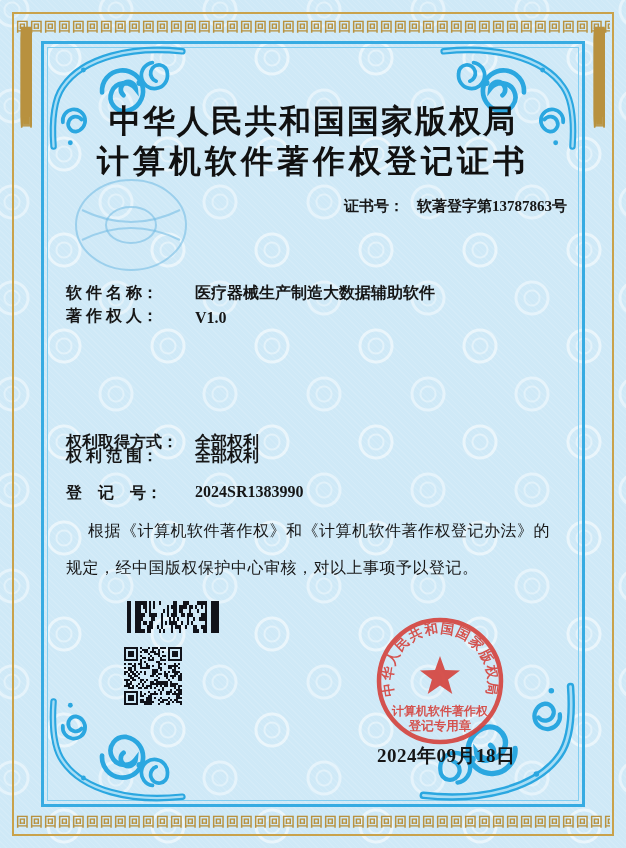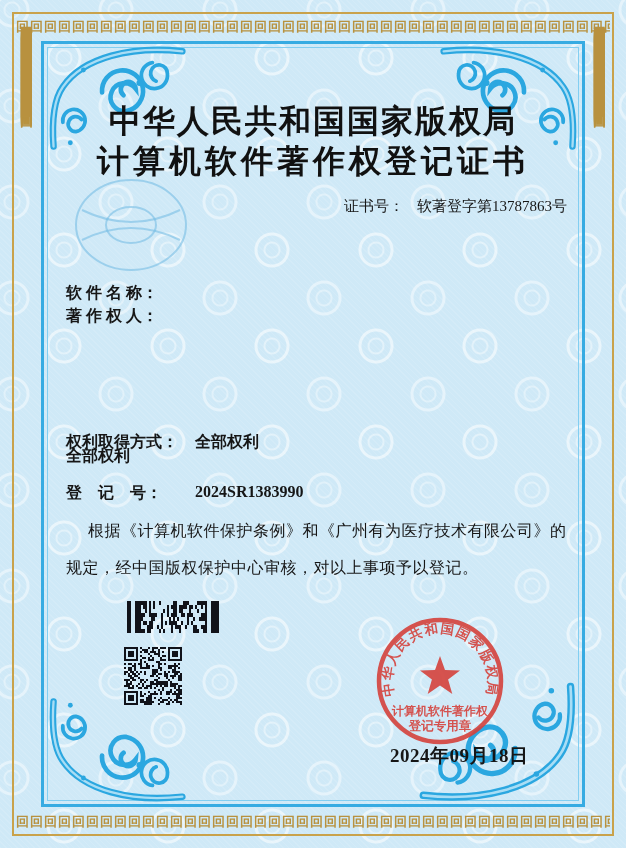--- a/index.html
+++ b/index.html
@@ -27,31 +27,31 @@
   .blue-frame-inner{position:absolute;inset:47px;border:1px solid #82cef1;pointer-events:none;}
   .corner{position:absolute;width:150px;height:112px;z-index:2;}
   .c-tl{left:42px;top:42px;}
   .c-tr{right:42px;top:42px;transform:scaleX(-1);}
   .c-bl{left:42px;bottom:42px;transform:scaleY(-1);}
   .c-br{right:42px;bottom:42px;transform:scale(-1,-1);width:172px;height:128px;}
   .emblem{position:absolute;left:72px;top:176px;width:118px;height:98px;}
   h1,h2{position:absolute;left:0;right:0;margin:0;text-align:center;font-weight:700;color:#111;z-index:3;}
   h1{top:100px;font-size:32px;letter-spacing:2px;}
   h2{top:140px;font-size:32px;letter-spacing:4px;}
-  .certno{position:absolute;right:59px;top:197px;font-size:15px;font-weight:400;display:flex;gap:13px;z-index:3;}
+  .certno{position:absolute;right:59px;top:197px;font-size:15px;font-weight:700;display:flex;gap:13px;z-index:3;}
   .row{position:absolute;left:66px;display:flex;font-size:16px;font-weight:700;white-space:nowrap;z-index:3;}
   .row .lbl{width:129px;flex:none;}
   .f1{top:239px;margin-top:44px;} .f2{top:306px;justify-content:center;} .f3{top:432px;} .f4{top:446px;} .f5{top:483px;}
   .ver{margin-top:5px;}
   .stmt{position:absolute;font-size:16px;font-weight:500;white-space:nowrap;letter-spacing:.5px;z-index:3;}
   .s1{left:88px;top:521px;} .s2{left:66px;top:558px;}
   .barcode{position:absolute;left:127px;top:601px;z-index:3;}
   .qrcode{position:absolute;left:124px;top:647px;z-index:3;}
   .seal{position:absolute;left:374px;top:613px;width:132px;height:136px;opacity:.9;z-index:5;}
-  .date{position:absolute;left:377px;top:743px;font-size:19px;font-weight:700;letter-spacing:.5px;z-index:4;margin-left:13px;}
+  .date{position:absolute;left:377px;top:743px;font-size:19px;font-weight:700;letter-spacing:.5px;z-index:4;}
 </style>
 </head>
 <body>
 
 <svg width="0" height="0" style="position:absolute">
   <defs>
     <g id="flourish" fill="none" stroke="#2ba7e0" stroke-linecap="round">
       <path d="M150,10 C96,4 44,16 22,48 C12,62 10,84 12,112" stroke-width="7"></path>
       <path d="M150,10 C96,4 44,16 22,48 C12,62 10,84 12,112" stroke="#a8ddf5" stroke-width="2.5"></path>
       <path d="M64,54 a22,22 0 1 1 26,20 a15,15 0 1 1 10,-24 a8,8 0 1 0 -13,7" stroke-width="5"></path>
@@ -99,41 +99,46 @@
   <h1>中华人民共和国国家版权局</h1>
   <h2>计算机软件著作权登记证书</h2>
 
   <div class="certno">
     <span>证书号：</span>
     <span>软著登字第13787863号</span>
   </div>
 
   <div class="row f1">
     <span class="lbl">软 件 名 称：</span>
+    <span class="val">
+      <div>医疗器械生产制造大数据辅助软件</div>
+      <div class="ver">V1.0</div>
+    </span>
   </div>
 
   <div class="row f2">
     <span class="lbl">著 作 权 人：</span>
   </div>
 
   <div class="row f3">
     <span class="lbl">权利取得方式：</span>
     <span class="val">全部权利</span>
   </div>
 
   <div class="row f4">
+    <span class="lbl">权 利 范 围：</span>
     <span class="val">全部权利</span>
   </div>
 
   <div class="row f5">
     <span class="lbl">登　记　号：</span>
     <span class="val">2024SR1383990</span>
   </div>
 
-  <div class="stmt s1">根据《计算机软件保护条例》和《广州有为医疗技术有限公司》的</div>
+  <div class="stmt s1">根据《计算机软件著作权》和《计算机软件著作权登记办法》的</div>
   <div class="stmt s2">规定，经中国版权保护中心审核，对以上事项予以登记。</div>
 
   <div class="barcode">
     <svg width="92" height="32" viewBox="0 0 92 32">
         <g id="bc-g" fill="#11131a">
           <rect x="0" y="0" width="2" height="32"></rect>
           <rect x="2" y="0" width="2" height="32"></rect>
           <rect x="8" y="0" width="2" height="32"></rect>
           <rect x="10" y="0" width="2" height="32"></rect>
           <rect x="12" y="0" width="2" height="32"></rect>

